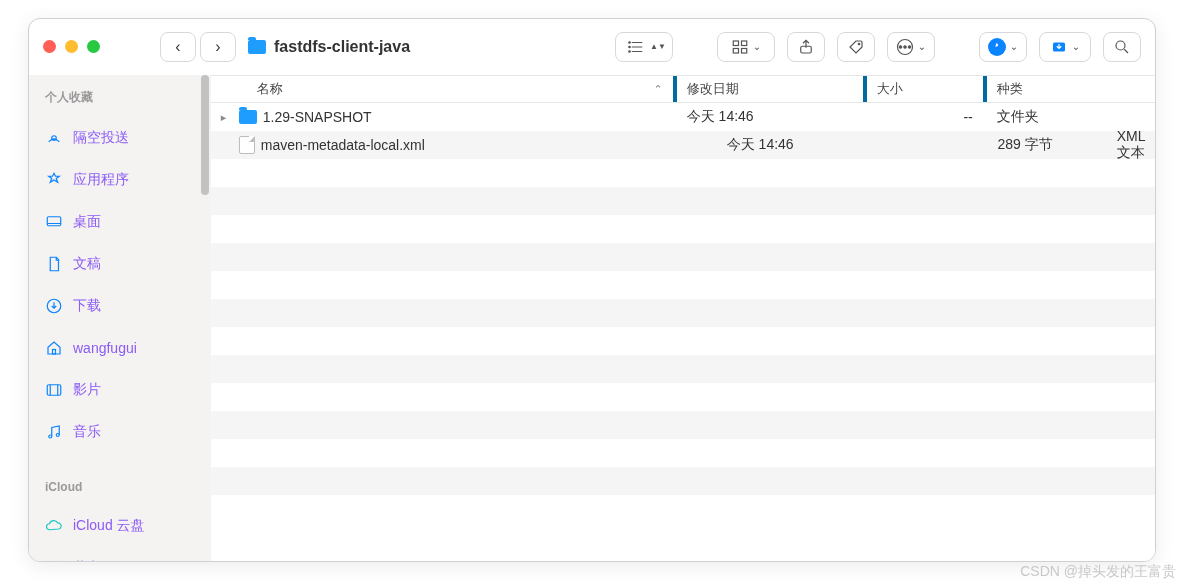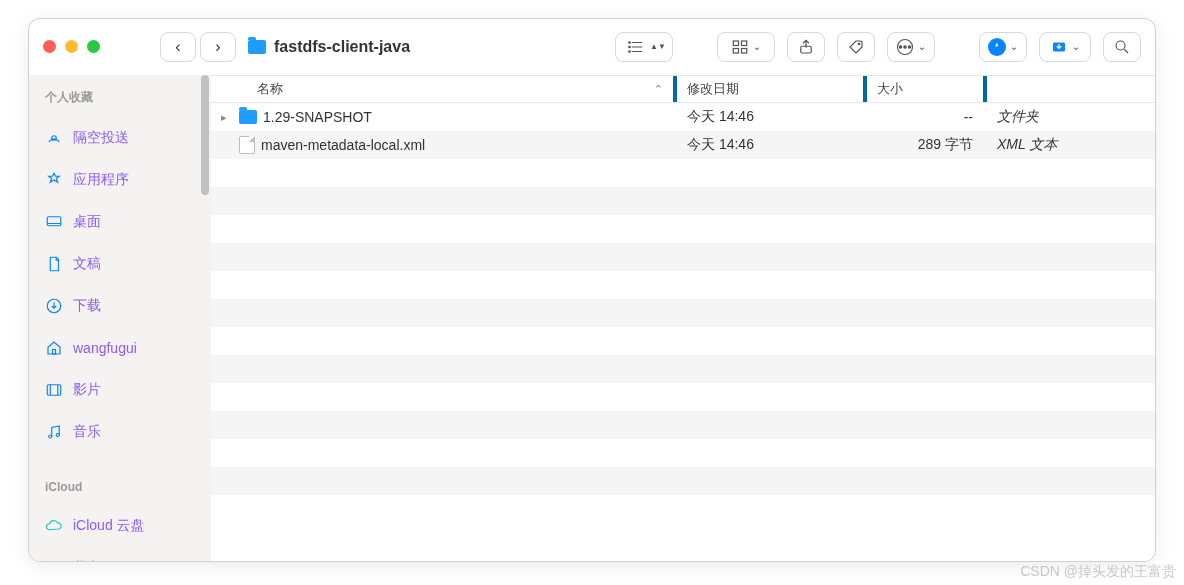--- a/index.html
+++ b/index.html
@@ -39,26 +39,26 @@
   .main{flex:1;display:flex;flex-direction:column; background:#fff;}
   .cols{height:28px;border-top:1px solid #e6e6e6;border-bottom:1px solid #e6e6e6;display:flex;align-items:center;font-size:13px;color:#444;}
   .col{padding:0 10px;border-right:4px solid #0369a1;height:100%;display:flex;align-items:center;}
   .col.name{flex:0 0 466px;padding-left:46px;}
   .col.date{flex:0 0 190px;}
   .col.size{flex:0 0 120px;}
   .col.kind{flex:1;border-right:none;}
   .sortcaret{margin-left:auto;color:#888;font-size:11px;}
   .rows{flex:1;overflow:auto;}
   .row{height:28px;display:flex;align-items:center;font-size:14px;color:#333;}
-  .row.even{background:#fff;} .row.odd{background:#f5f5f5;}
+  .row.even{background:#fff;} .row.odd{background:#f5f5f5;gap:40px;}
   .cell{padding:0 10px;height:100%;display:flex;align-items:center;}
   .cell.name{flex:0 0 466px;padding-left:10px; gap:6px;}
   .cell.date{flex:0 0 190px;}
   .cell.size{flex:0 0 120px;justify-content:flex-end;padding-right:14px;color:#333;}
-  .cell.kind{flex:1;font-style:italic;}
+  .cell.kind{flex:1;}
   .disclose{width:12px;color:#8a8a8a;font-size:11px;}
   .fold{width:18px;height:14px;background:#1e9dff;border-radius:2px;position:relative;flex:0 0 auto;}
   .fold::before{content:"";position:absolute;top:-3px;left:0;width:8px;height:3px;background:#1e9dff;border-radius:2px 2px 0 0;}
   .xmlicon{width:16px;height:18px;border:1px solid #bdbdbd;border-radius:2px;background:#fff;position:relative;flex:0 0 auto;}
   .xmlicon::after{content:"";position:absolute;right:-1px;top:-1px;width:6px;height:6px;background:linear-gradient(135deg,#fff 49%, #bdbdbd 51%);}
   .watermark{position:absolute;right:8px;bottom:4px;font-size:14px;color:#c8c8c8;margin-top:8px;}
 </style>
 </head>
 <body>
 
@@ -259,20 +259,23 @@
       <div class="cols">
         <div class="col name">
             <span>名称</span>
             <span class="sortcaret">⌃</span>
           </div>
         <div class="col date">
             <span>修改日期</span>
           </div>
         <div class="col size">
             <span>大小</span>
+          </div>
+        <div class="col kind">
+            <span>种类</span>
           </div>
       </div>
       <div class="rows" id="rows">
           <div class="row even">
             <div class="cell name">
               <span class="disclose">▸</span>
               <span class="fold"></span>
               <span>1.29-SNAPSHOT</span>
             </div>
             <div class="cell date">今天 14:46</div>

